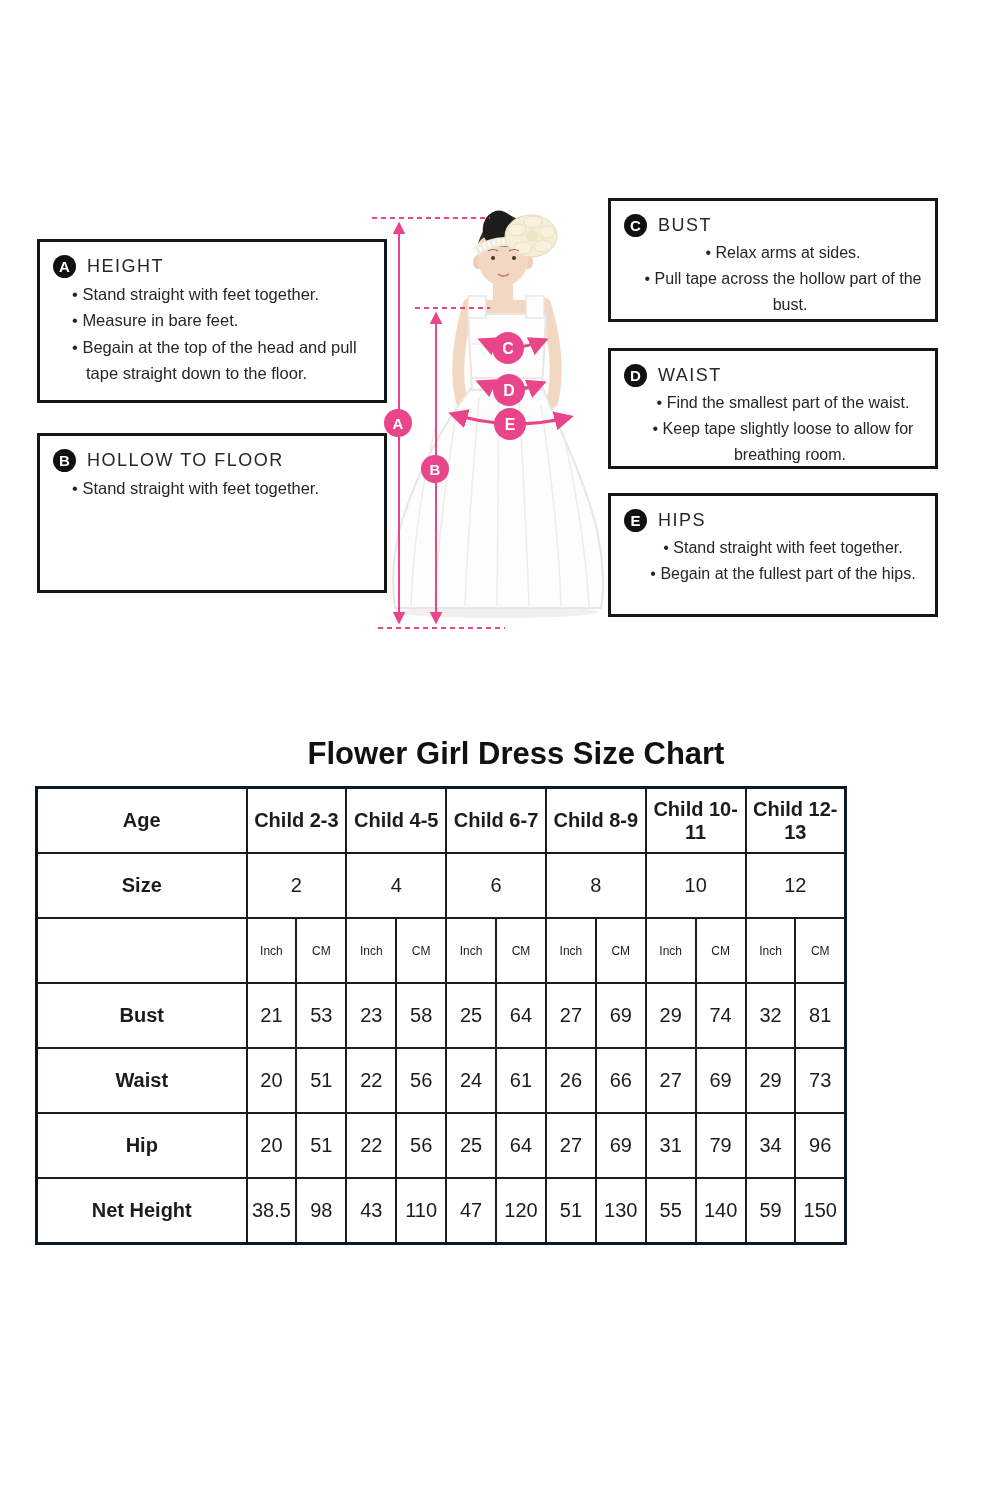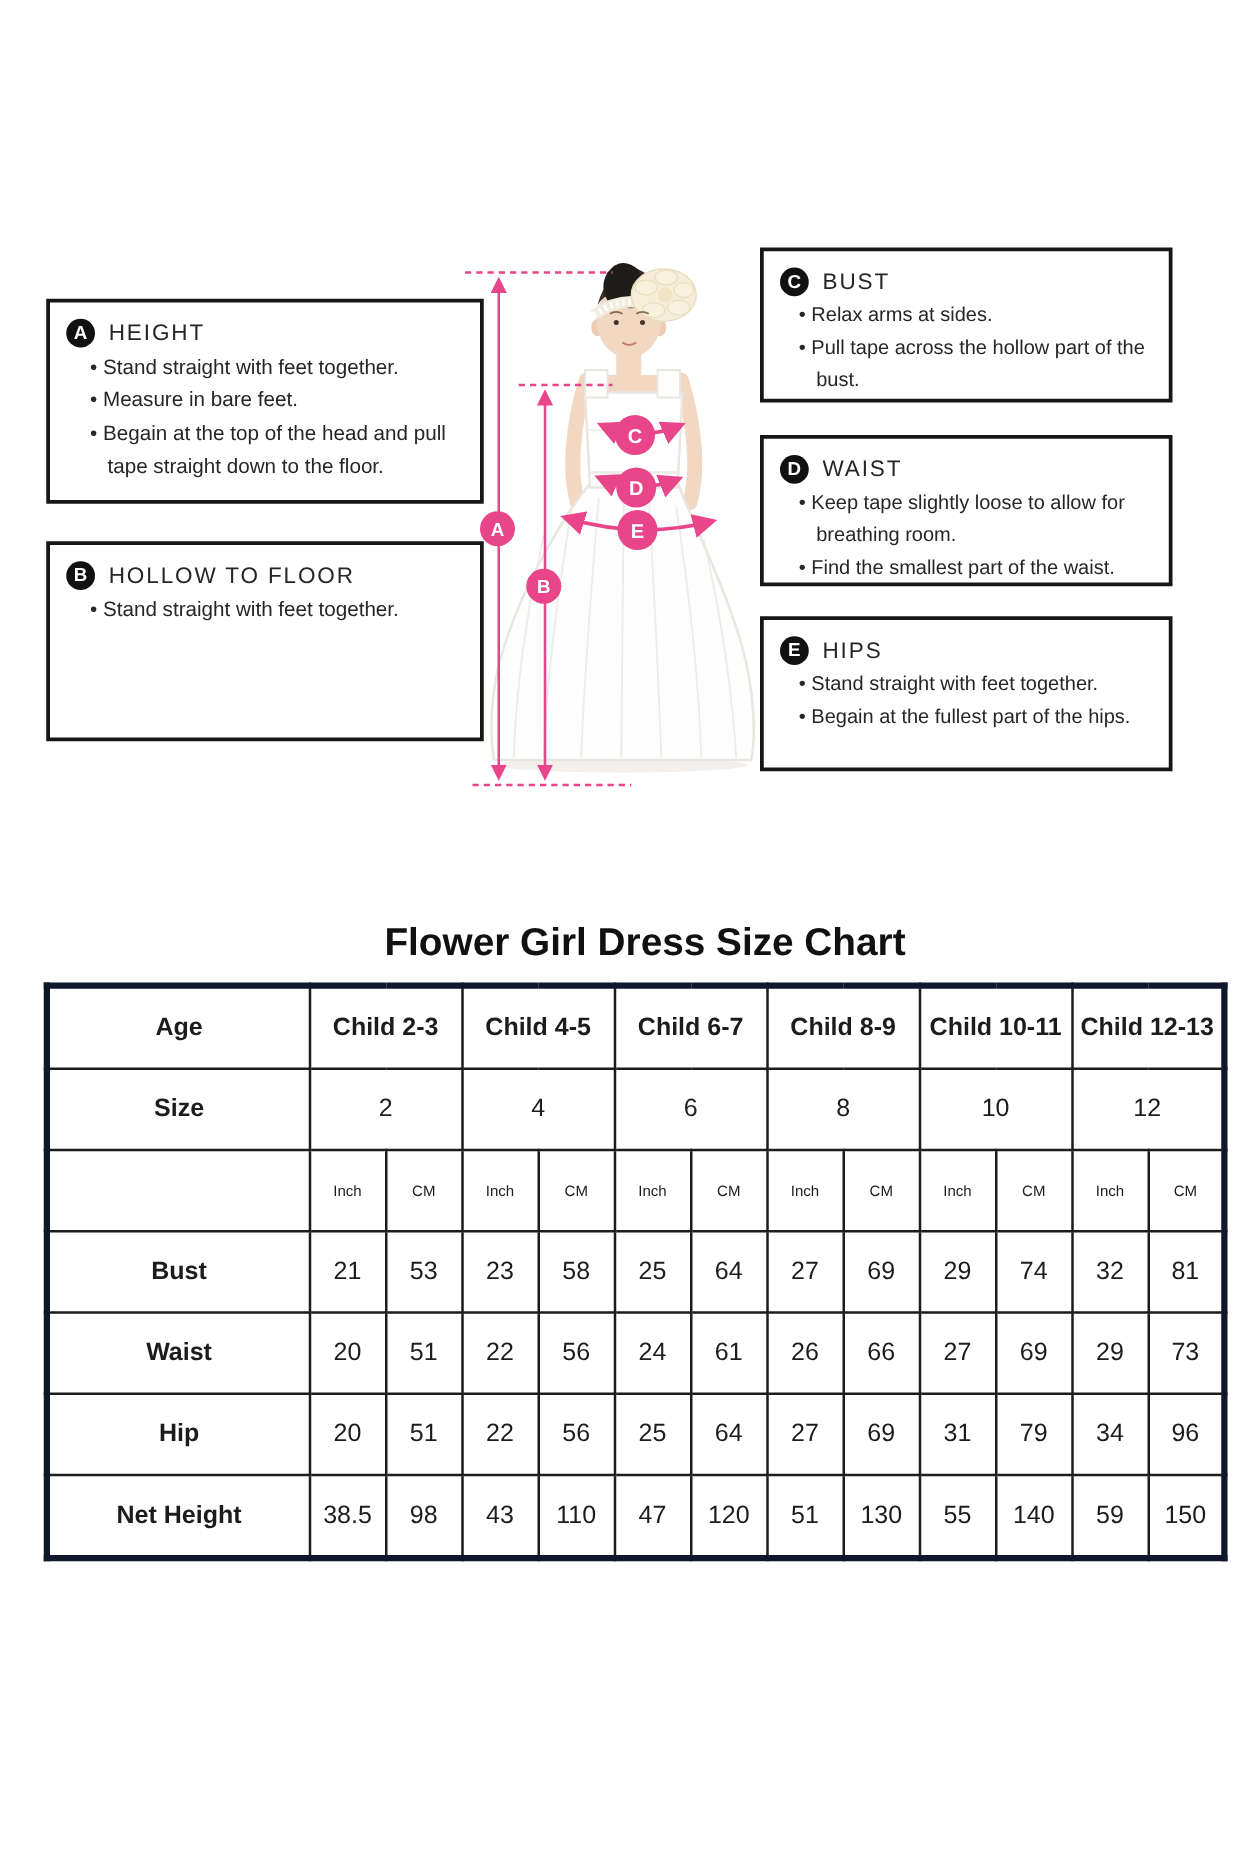--- a/index.html
+++ b/index.html
@@ -13,31 +13,31 @@
   .box-c{left:608px;top:198px;width:330px;height:124px;}
   .box-d{left:608px;top:348px;width:330px;height:121px;}
   .box-e{left:608px;top:493px;width:330px;height:124px;}
   .mbox-head{display:flex;align-items:center;gap:11px;margin:13px 0 3px 13px;}
   .badge{width:23px;height:23px;border-radius:50%;background:#111;color:#fff;
          font-weight:bold;font-size:15px;display:flex;align-items:center;justify-content:center;flex:0 0 auto;}
   .mbox-title{font-size:18px;letter-spacing:1.5px;color:#262626;}
   .mbox ul{margin:1px 0 0 0;padding:0 8px 0 46px;list-style:none;}
   .mbox li{font-size:16.5px;line-height:1.6;color:#262626;text-indent:-14px;}
   .mbox li::before{content:"•  ";}
-  .box-c ul,.box-d ul,.box-e ul{padding-left:42px;}
+  .box-c ul,.box-d ul,.box-e ul{padding-left:42px;text-align:center;}
   .box-c li,.box-d li,.box-e li{font-size:16px;line-height:1.62;}
 
   
   .figure-svg{position:absolute;left:365px;top:192px;width:270px;height:460px;}
 
   
   .chart-title{position:absolute;left:0;top:720px;width:100%;text-align:center;
                font-size:31px;font-weight:bold;color:#111;margin:16px;}
-  .size-table{position:absolute;left:35px;top:786px;width:947px;border-collapse:collapse;
-              table-layout:fixed;border:5px solid #0f172a;}
+  .size-table{position:absolute;left:35px;top:786px;width:812px;border-collapse:collapse;
+              table-layout:fixed;border:3px solid #0f172a;}
   .size-table th,.size-table td{border:2px solid #1c1c1c;text-align:center;vertical-align:middle;
               height:63px;padding:0;font-weight:normal;}
   .size-table .hd{font-weight:bold;font-size:20px;}
   .size-table .num{font-size:20px;}
   .size-table .unit{font-size:12px;}
 </style>
 </head>
 <body>
 
 <div class="page">
@@ -74,22 +74,22 @@
       <li>Pull tape across the hollow part of the bust.</li>
     </ul>
   </div>
 
   <div class="mbox box-d">
     <div class="mbox-head">
       <span class="badge">D</span>
       <span class="mbox-title">WAIST</span>
     </div>
     <ul>
+      <li>Find the smallest part of the waist.</li>
       <li>Keep tape slightly loose to allow for breathing room.</li>
-      <li>Find the smallest part of the waist.</li>
     </ul>
   </div>
 
   <div class="mbox box-e">
     <div class="mbox-head">
       <span class="badge">E</span>
       <span class="mbox-title">HIPS</span>
     </div>
     <ul>
       <li>Stand straight with feet together.</li>

